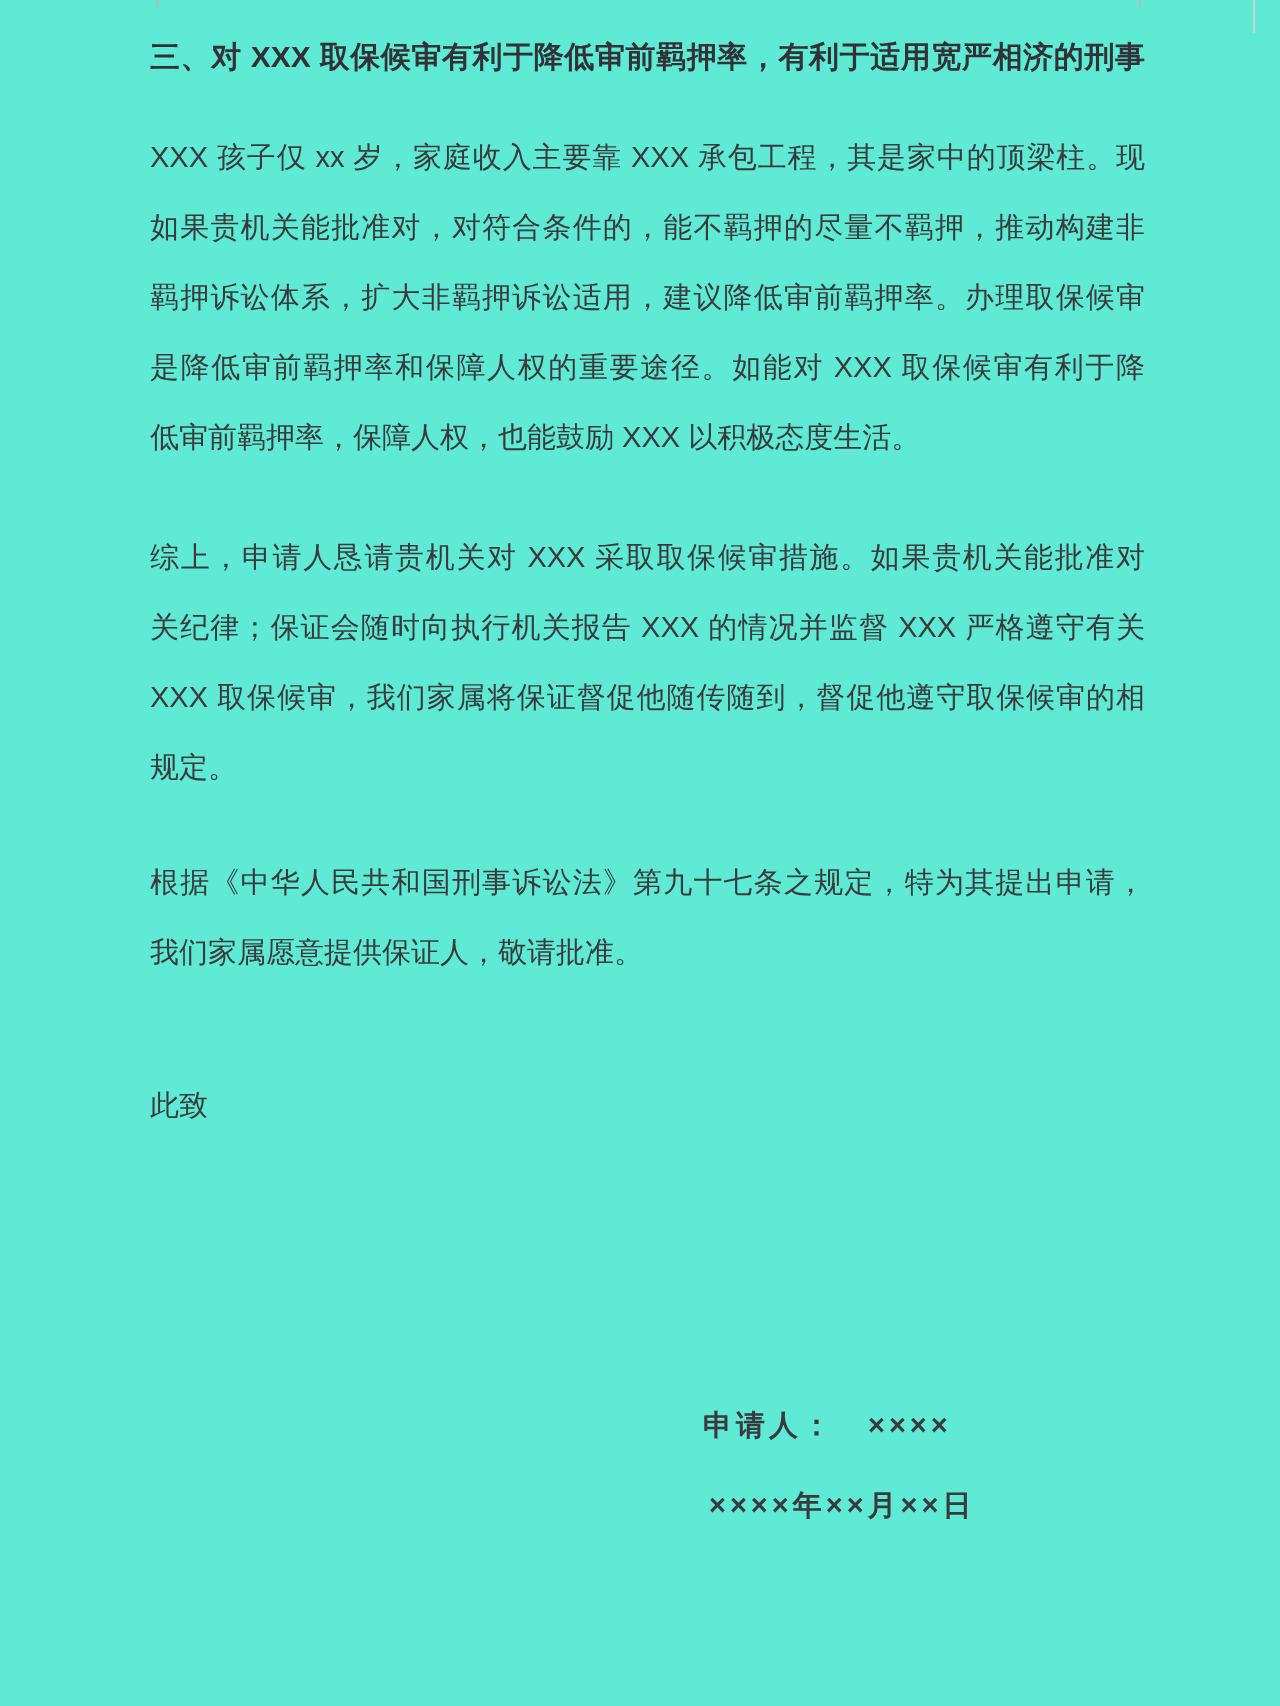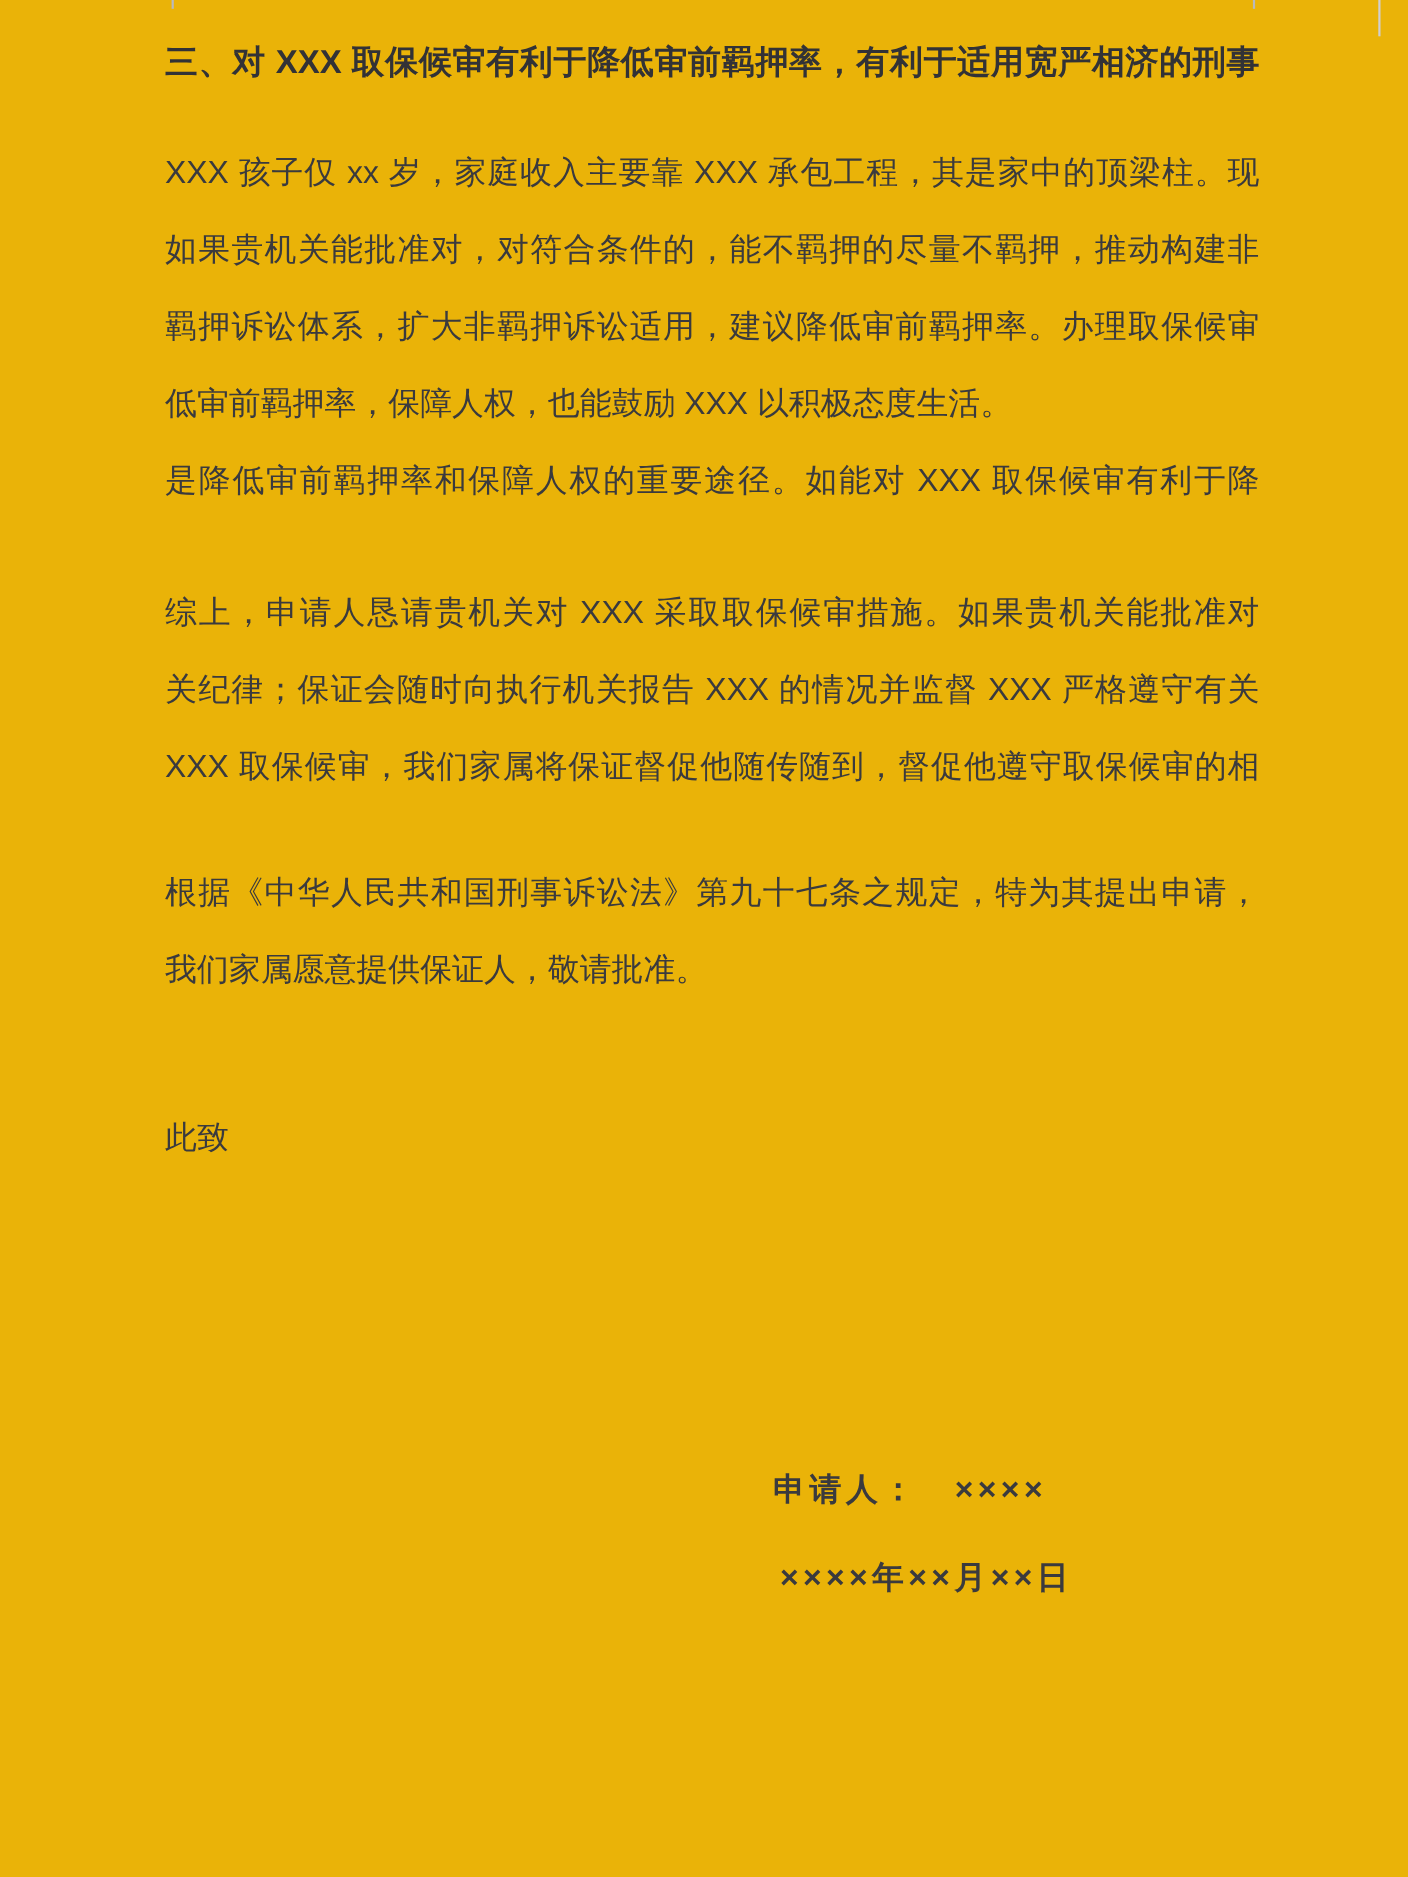--- a/index.html
+++ b/index.html
@@ -4,21 +4,21 @@
 <style>
   html, body {
     margin: 0;
     padding: 0;
     background: #ffffff;
   }
   .page {
     position: relative;
     width: 1280px;
     height: 1706px;
-    background: #eab308;
+    background: #5eead4;
     overflow: hidden;
     font-family: "Liberation Sans", "DejaVu Sans", sans-serif;
     color: #3a3a3e;
   }
   
   .mark {
     position: absolute;
     background: #b9b9bd;
   }
   .mark-left   { left: 156px;  top: 0; width: 2px; height: 8px; }
@@ -79,28 +79,29 @@
   <div class="doc-body">
 
     <div class="heading">
       <div class="line jline">三、对 XXX 取保候审有利于降低审前羁押率，有利于适用宽严相济的刑事</div>
     </div>
 
     <div class="para-1">
       <div class="line jline">XXX 孩子仅 xx 岁，家庭收入主要靠 XXX 承包工程，其是家中的顶梁柱。现</div>
       <div class="line jline">如果贵机关能批准对，对符合条件的，能不羁押的尽量不羁押，推动构建非</div>
       <div class="line jline">羁押诉讼体系，扩大非羁押诉讼适用，建议降低审前羁押率。办理取保候审</div>
+      <div class="line jline">是降低审前羁押率和保障人权的重要途径。如能对 XXX 取保候审有利于降</div>
       <div class="line lline">低审前羁押率，保障人权，也能鼓励 XXX 以积极态度生活。</div>
-      <div class="line jline">是降低审前羁押率和保障人权的重要途径。如能对 XXX 取保候审有利于降</div>
     </div>
 
     <div class="para-2">
       <div class="line jline">综上，申请人恳请贵机关对 XXX 采取取保候审措施。如果贵机关能批准对</div>
       <div class="line jline">关纪律；保证会随时向执行机关报告 XXX 的情况并监督 XXX 严格遵守有关</div>
       <div class="line jline">XXX 取保候审，我们家属将保证督促他随传随到，督促他遵守取保候审的相</div>
+      <div class="line lline">规定。</div>
     </div>
 
     <div class="para-3">
       <div class="line jline">根据《中华人民共和国刑事诉讼法》第九十七条之规定，特为其提出申请，</div>
       <div class="line lline">我们家属愿意提供保证人，敬请批准。</div>
     </div>
 
     <div class="line lline closing-salute">此致</div>
 
 

